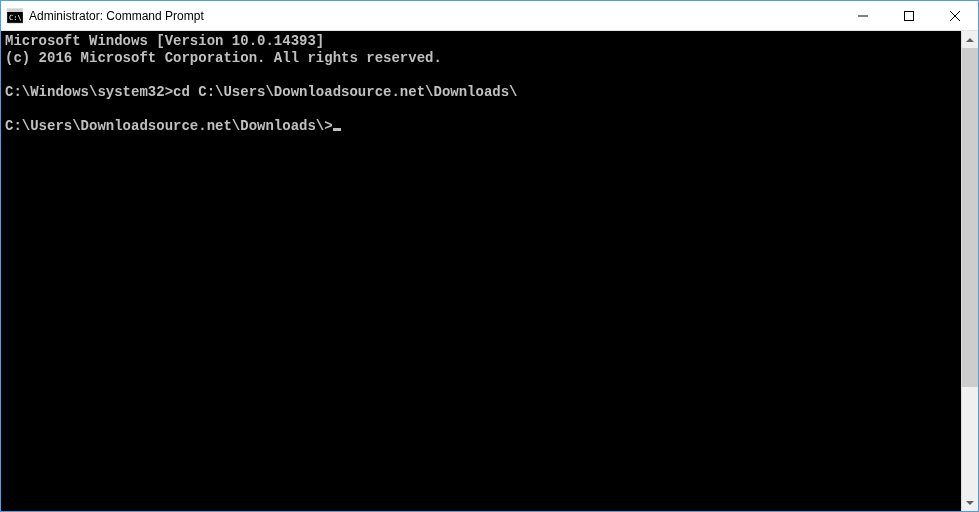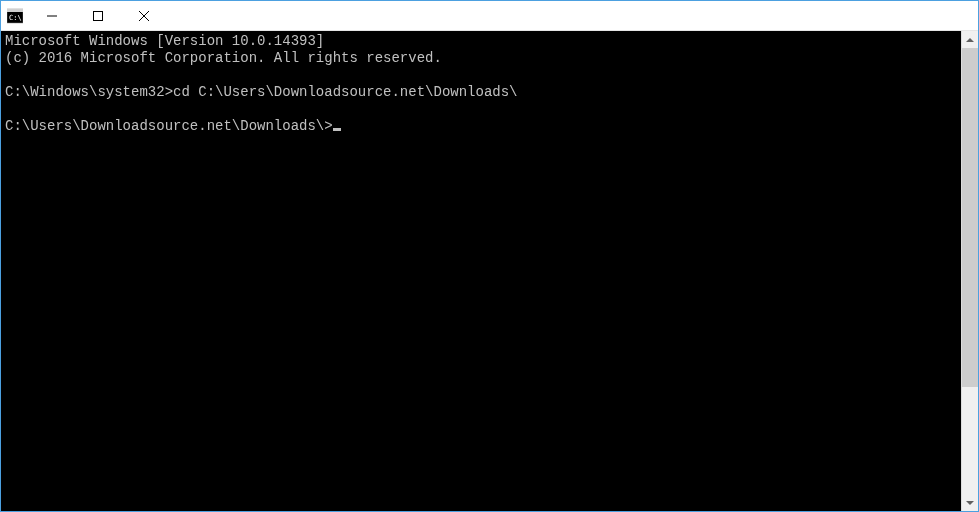--- a/index.html
+++ b/index.html
@@ -59,20 +59,21 @@
       justify-content: center;
       background: transparent;
       border: none;
       cursor: pointer;
     }
     .terminal-wrap {
       flex: 1;
       display: flex;
       background: #f97316;
       overflow: hidden;
+      font-weight: bold;
     }
     .terminal {
       flex: 1;
       background: #000;
       color: #c0c0c0;
       font-family: Consolas, "Courier New", monospace;
       font-size: 14px;
       line-height: 17px;
       padding: 2px 0 2px 4px;
       white-space: pre;
@@ -120,20 +121,21 @@
 
 <div class="window">
   <div class="titlebar">
     <div class="title-icon">
       <svg width="16" height="16" viewBox="0 0 16 16">
         <rect x="0" y="1" width="16" height="14" fill="#000" stroke="#888" stroke-width="0.5"></rect>
         <rect x="0" y="1" width="16" height="3" fill="#d0d0d0"></rect>
         <text x="2" y="12" font-family="monospace" font-size="7" fill="#fff">C:\</text>
       </svg>
     </div>
+    <div class="title-text">Administrator: Command Prompt</div>
     <div class="window-controls">
       <button class="win-btn">
         <svg width="10" height="10" viewBox="0 0 10 10">
           <line x1="0" y1="5" x2="10" y2="5" stroke="#000" stroke-width="1"></line>
         </svg>
       </button>
       <button class="win-btn">
         <svg width="10" height="10" viewBox="0 0 10 10">
           <rect x="0.5" y="0.5" width="9" height="9" fill="none" stroke="#000" stroke-width="1"></rect>
         </svg>

